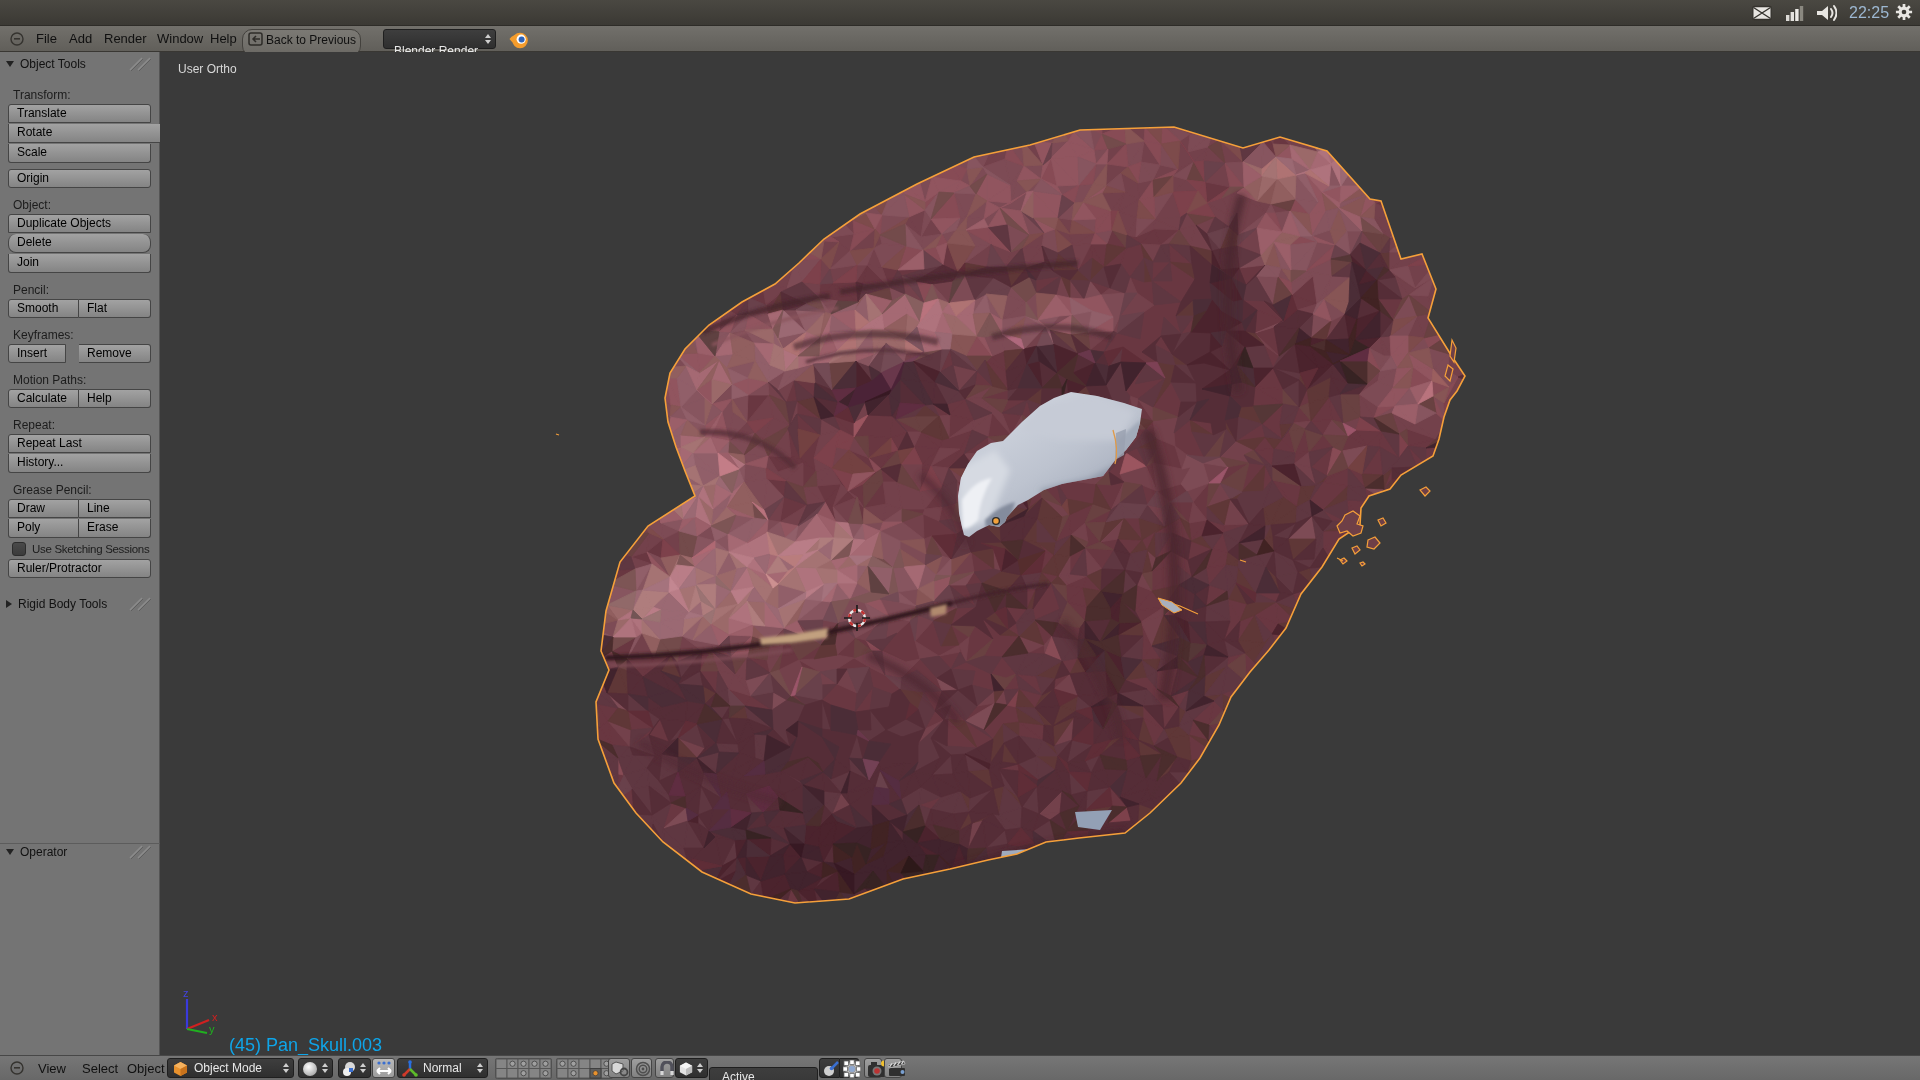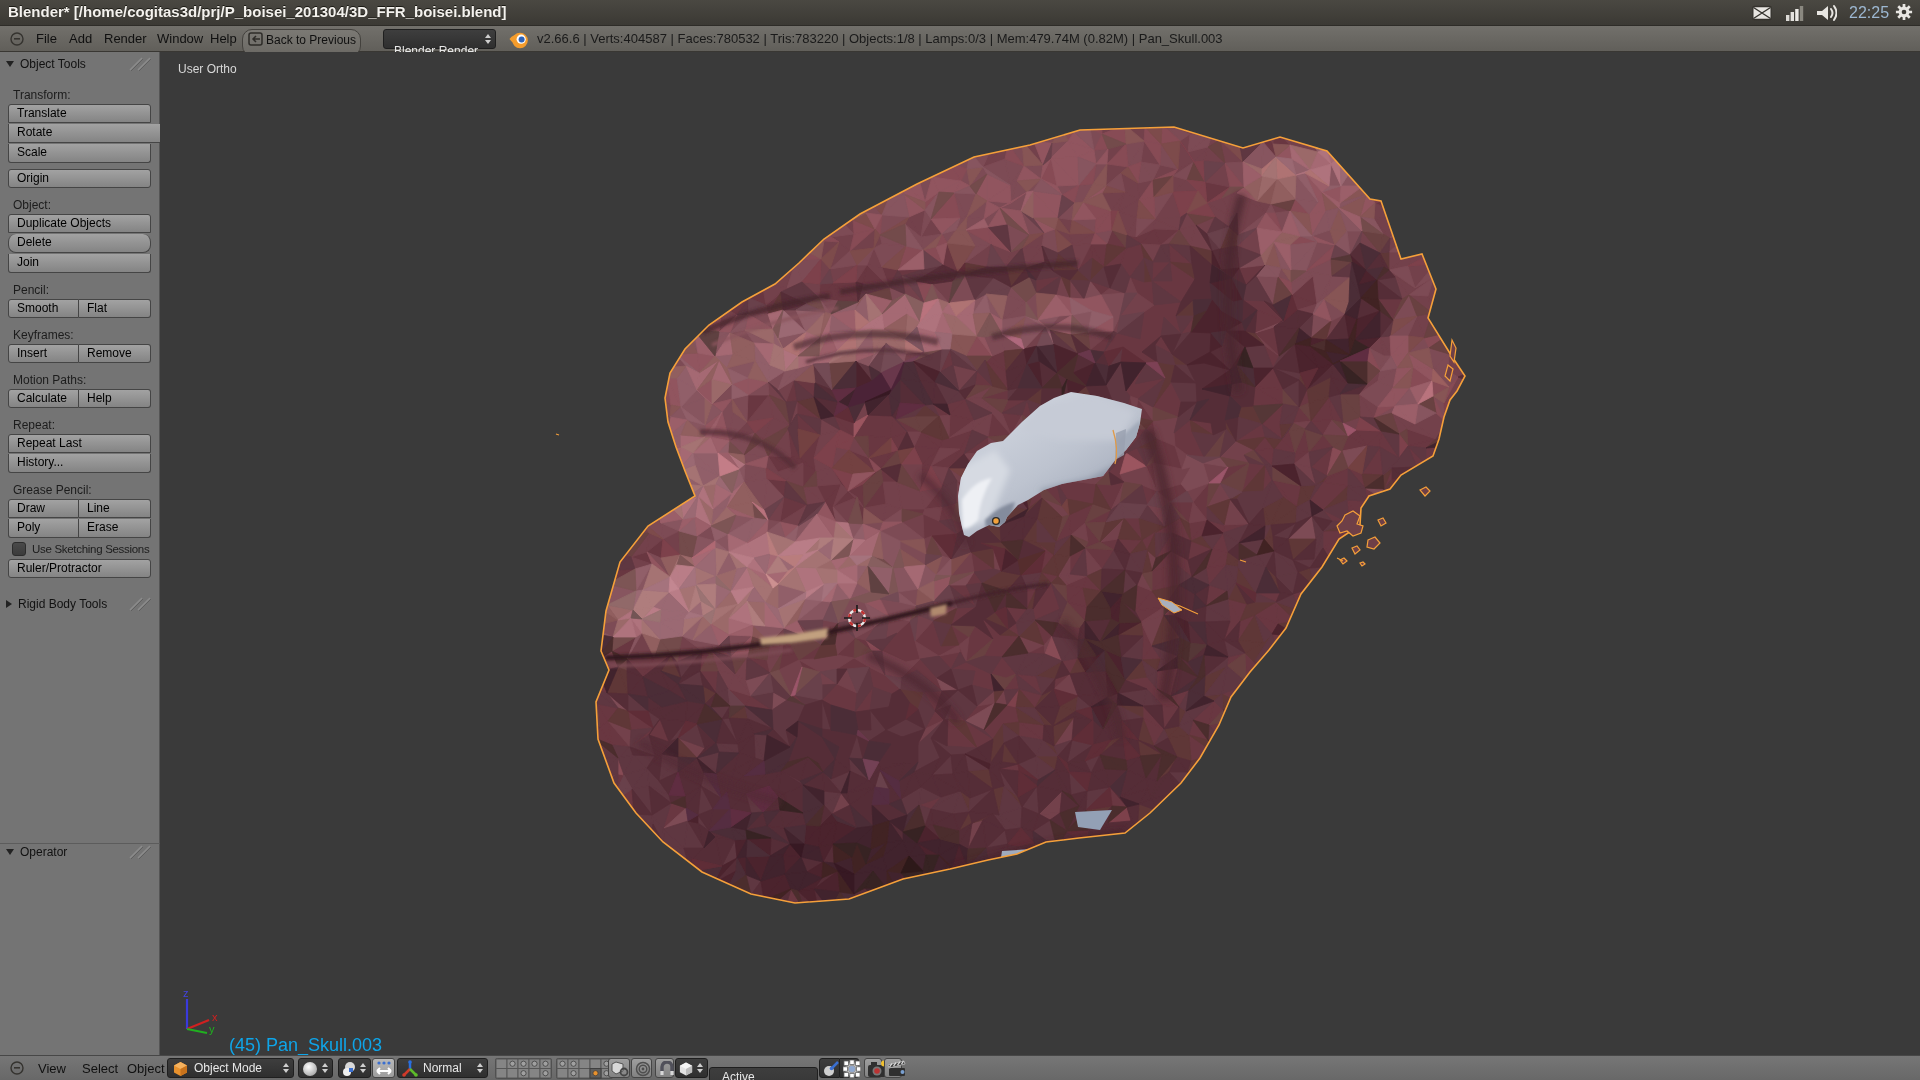--- a/index.html
+++ b/index.html
@@ -17,21 +17,20 @@
 .trir{display:inline-block;width:0;height:0;border-top:4px solid transparent;border-bottom:4px solid transparent;border-left:6px solid #222;margin-right:6px}
 .dd{position:absolute;background:linear-gradient(#3e3e3e,#2f2f2f);border:1px solid #1f1f1f;border-radius:3px;color:#e8e8e8;font-size:12px}
 .updn{position:absolute;right:4px;top:0;height:100%;display:flex;flex-direction:column;justify-content:center;gap:2px}
 .updn i{display:block;width:0;height:0;border-left:3.5px solid transparent;border-right:3.5px solid transparent}
 .updn .u{border-bottom:4px solid #cfcfcf}
 .updn .d{border-top:4px solid #cfcfcf}
 .lbtn{position:absolute;background:linear-gradient(#9e9e9e,#828282);border:1px solid #454545;border-radius:3px}
 </style></head>
 <body>
 <div id="titlebar">
- <span class="t">Blender* [/home/cogitas3d/prj/P_boisei_201304/3D_FFR_boisei.blend]</span>
  <svg class="abs" style="left:1752px;top:5px" width="20" height="16">
       <rect x="0.8" y="1.5" width="18.4" height="13" rx="1.5" fill="#e8e6e2" stroke="#35332e" stroke-width="1.4"></rect>
       <path d="M1.5,2.5 L18.5,13.5 M18.5,2.5 L1.5,13.5" stroke="#35332e" stroke-width="1.4"></path>
     </svg>
  <svg class="abs" style="left:1786px;top:4px" width="18" height="18">
       <rect x="0" y="11" width="3.4" height="6" fill="#dcdad6"></rect>
       <rect x="4.6" y="8" width="3.4" height="9" fill="#e4e2de"></rect>
       <rect x="9.2" y="5" width="3.4" height="12" fill="#eceae6"></rect>
       <rect x="13.8" y="2" width="3.4" height="15" fill="#8a8880"></rect>
     </svg>
@@ -74,42 +73,41 @@
         <i class="d"></i>
       </span>
     </div>
  <svg class="abs" style="left:509px;top:4px" width="20" height="19" viewBox="0 0 20 19">
       <circle cx="11" cy="10.5" r="7.8" fill="#f49c2c"></circle>
       <path d="M0.5,9 Q5,3.5 12,4.5 L13.5,7.5 Q6,7 3.5,12.5 Z" fill="#f49c2c"></path>
       <circle cx="12.2" cy="9.2" r="4.6" fill="#fdfdfd"></circle>
       <circle cx="12.6" cy="9.6" r="3" fill="#2f63b8"></circle>
     </svg>
 
- <span class="mi" style="left:537px;color:#1a1a1a">v2.66.6 | Verts:404587 | Faces:780532 | Tris:783220 | Objects:1/8 | Lamps:0/3 | Mem:479.74M (0.82M) | Pan_Skull.003</span>
 </div>
 <div id="panel">
  <div class="hdr" style="top:5px"><span class="tri"></span>Object Tools</div>
  <svg class="abs" style="left:128px;top:4px" width="26" height="16">
       <path d="M2,14 L14,2 M10,14 L22,2" stroke="#8b8b8b" stroke-width="1.5"></path>
       <path d="M3,15 L15,3 M11,15 L23,3" stroke="#5f5f5f" stroke-width="1"></path>
     </svg>
  <div class="lbl" style="top:36px">Transform:</div>
  <div class="btn" style="left:8px;top:52px;width:143px;border-radius:3px 3px 0 0">Translate</div>
  <div class="btn" style="left:8px;top:72px;width:154px;border-top:none;border-radius:0">Rotate</div>
  <div class="btn" style="left:8px;top:92px;width:143px;border-top:none;border-radius:0 0 3px 3px">Scale</div>
  <div class="btn" style="left:8px;top:117px;width:143px">Origin</div>
  <div class="lbl" style="top:146px">Object:</div>
  <div class="btn" style="left:8px;top:162px;width:143px;border-radius:3px 3px 0 0">Duplicate Objects</div>
  <div class="btn" style="left:8px;top:182px;width:143px;border-top:none;border-radius:8px">Delete</div>
  <div class="btn" style="left:8px;top:202px;width:143px;border-top:none;border-radius:0 0 3px 3px">Join</div>
  <div class="lbl" style="top:231px">Pencil:</div>
  <div class="btn" style="left:8px;top:247px;width:71px;border-radius:3px 0 0 3px">Smooth</div>
  <div class="btn" style="left:79px;top:247px;width:72px;border-left:none;border-radius:0 3px 3px 0">Flat</div>
  <div class="lbl" style="top:276px">Keyframes:</div>
- <div class="btn" style="left:8px;top:292px;width:71px;border-radius:3px 0 0 3px">Insert</div>
+ <div class="btn" style="left:8px;top:292px;width:58px;border-radius:3px 0 0 3px">Insert</div>
  <div class="btn" style="left:79px;top:292px;width:72px;border-left:none;border-radius:0 3px 3px 0">Remove</div>
  <div class="lbl" style="top:321px">Motion Paths:</div>
  <div class="btn" style="left:8px;top:337px;width:71px;border-radius:3px 0 0 3px">Calculate</div>
  <div class="btn" style="left:79px;top:337px;width:72px;border-left:none;border-radius:0 3px 3px 0">Help</div>
  <div class="lbl" style="top:366px">Repeat:</div>
  <div class="btn" style="left:8px;top:382px;width:143px;border-radius:3px 3px 0 0">Repeat Last</div>
  <div class="btn" style="left:8px;top:402px;width:143px;border-top:none;border-radius:0 0 3px 3px">History...</div>
  <div class="lbl" style="top:431px">Grease Pencil:</div>
  <div class="btn" style="left:8px;top:447px;width:71px;border-radius:3px 0 0 0">Draw</div>
  <div class="btn" style="left:79px;top:447px;width:72px;border-left:none;border-radius:0 3px 0 0">Line</div>

